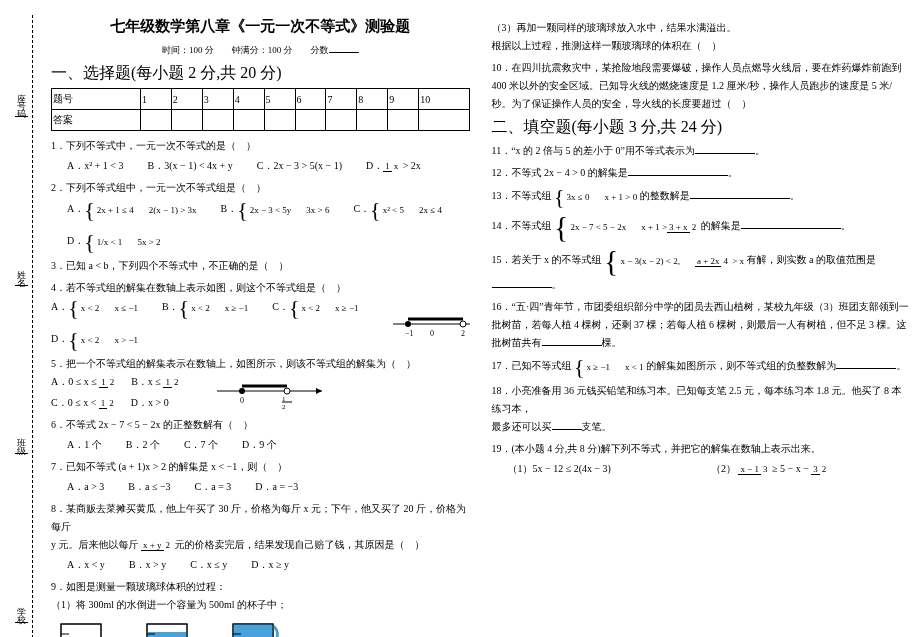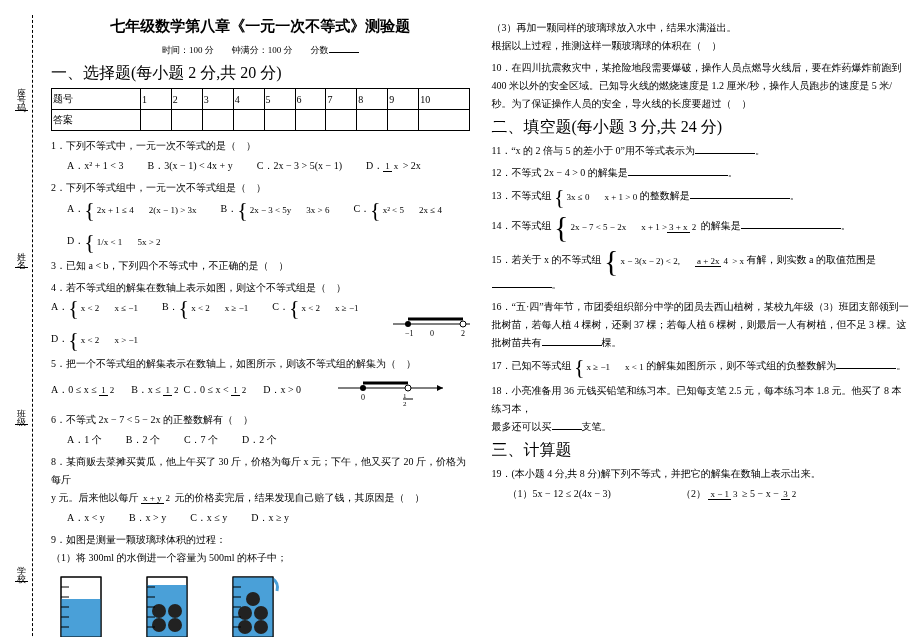--- a/index.html
+++ b/index.html
@@ -290,21 +290,21 @@
             <text x="17" y="27" font-size="8">−1</text>
             <text x="42" y="27" font-size="8">0</text>
             <text x="73" y="27" font-size="8">2</text>
           </svg>
         </div>
       </div>
 
       <div class="q">
         <span>5．把一个不等式组的解集表示在数轴上，如图所示，则该不等式组的解集为（　）</span>
         <div style="display:flex;align-items:center;gap:24px;">
-          <div class="opts" style="margin:0;flex-direction:row;align-items:flex-start;gap:3px;">
+          <div class="opts" style="margin:0;flex-direction:column;align-items:flex-start;gap:3px;">
             <span class="opt"><span>A．0 ≤ x ≤</span> <span class="frac"><span class="num">1</span><span class="den">2</span></span>&nbsp;&nbsp;&nbsp;&nbsp;&nbsp;&nbsp;<span>B．x ≤</span> <span class="frac"><span class="num">1</span><span class="den">2</span></span></span>
             <span class="opt"><span>C．0 ≤ x &lt;</span> <span class="frac"><span class="num">1</span><span class="den">2</span></span>&nbsp;&nbsp;&nbsp;&nbsp;&nbsp;&nbsp;<span>D．x &gt; 0</span></span>
           </div>
           <svg class="numline" width="120" height="34">
             <line x1="5" y1="15" x2="110" y2="15" stroke="#000"></line>
             <polygon points="110,15 104,12 104,18" fill="#000"></polygon>
             <circle cx="30" cy="15" r="3" fill="#000"></circle>
             <circle cx="75" cy="15" r="3" fill="#fff" stroke="#000"></circle>
             <line x1="30" y1="10" x2="75" y2="10" stroke="#000" stroke-width="3"></line>
             <text x="28" y="27" font-size="8">0</text>
@@ -314,24 +314,33 @@
           </svg>
         </div>
       </div>
 
       <div class="q">
         <span>6．不等式 2x − 7 &lt; 5 − 2x 的正整数解有（　）</span>
         <div class="opts">
           <span class="opt">A．1 个</span>
           <span class="opt">B．2 个</span>
           <span class="opt">C．7 个</span>
-          <span class="opt">D．2 个</span>
-        </div>
-      </div>
-
+          <span class="opt">D．9 个</span>
+        </div>
+      </div>
+
+      <div class="q">
+        <span>7．已知不等式 (a + 1)x &gt; 2 的解集是 x &lt; −1，则（　）</span>
+        <div class="opts">
+          <span class="opt">A．a &gt; 3</span>
+          <span class="opt">B．a ≤ −3</span>
+          <span class="opt">C．a = 3</span>
+          <span class="opt">D．a = −3</span>
+        </div>
+      </div>
 
       <div class="q">
         <span>8．某商贩去菜摊买黄瓜，他上午买了 30 斤，价格为每斤 x 元；下午，他又买了 20 斤，价格为每斤</span><br>
         <span>y 元。后来他以每斤</span>
         <span class="frac"><span class="num">x + y</span><span class="den">2</span></span>
         <span>元的价格卖完后，结果发现自己赔了钱，其原因是（　）</span>
         <div class="opts">
           <span class="opt">A．x &lt; y</span>
           <span class="opt">B．x &gt; y</span>
           <span class="opt">C．x ≤ y</span>
@@ -468,25 +477,24 @@
             </span>
           </span>
         <span>的解集如图所示，则不等式组的负整数解为</span><span class="blank-line"></span>。
       </div>
 
       <div class="q">
         <span>18．小亮准备用 36 元钱买铅笔和练习本。已知每支笔 2.5 元，每本练习本 1.8 元。他买了 8 本练习本，</span><br>
         <span>最多还可以买</span><span class="blank-line short"></span><span>支笔。</span>
       </div>
 
-      <div class="section-head">三、计算题</div>
 
       <div class="q">
         <span>19．(本小题 4 分,共 8 分)解下列不等式，并把它的解集在数轴上表示出来。</span>
-        <div class="opts" style="gap:70px;">
+        <div class="opts" style="gap:100px;">
           <span class="opt">（1）5x − 12 ≤ 2(4x − 3)</span>
           <span class="opt">
             <span>（2）</span>
             <span class="frac"><span class="num">x − 1</span><span class="den">3</span></span>
             <span> ≥ 5 − x −</span>
             <span class="frac"><span class="num">3</span><span class="den">2</span></span>
           </span>
         </div>
       </div>
 

